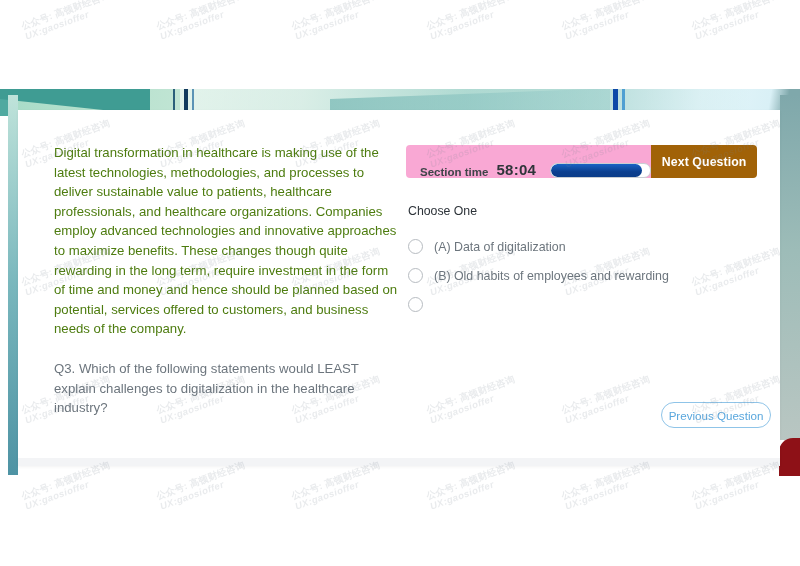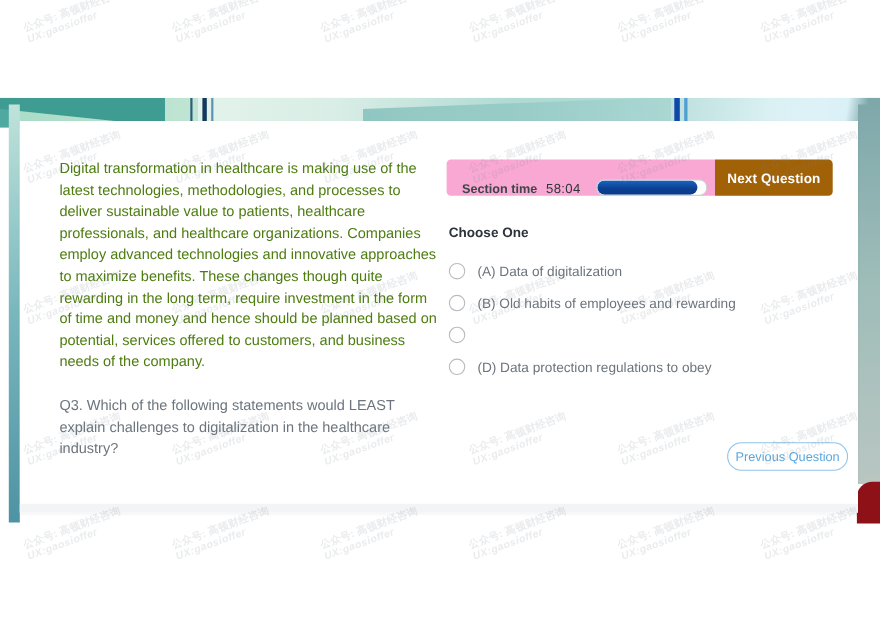--- a/index.html
+++ b/index.html
@@ -176,22 +176,22 @@
     padding-left: 14px;
     gap: 8px;
   }
   #section-time-label {
     font-size: 11.5px;
     font-weight: bold;
     color: #3f4549;
     white-space: nowrap;
   }
   #section-time-value {
-    font-size: 12px;
-    font-weight: normal;
+    font-size: 15px;
+    font-weight: bold;
     color: #2f353a;
     letter-spacing: .3px;
   }
   #time-progress-track {
     position: relative;
     width: 99px;
     height: 13px;
     background: #ffffff;
     border: 1px solid #c9ced3;
     border-radius: 7px;
@@ -215,21 +215,21 @@
     cursor: pointer;
     font-family: "Liberation Sans", sans-serif;
     letter-spacing: .1px;
   }
 
   #choose-one-label {
     position: absolute;
     left: 2px;
     top: 94px;
     font-size: 12.3px;
-    font-weight: bold;
+    font-weight: normal;
     color: #2d3339;
   }
 
   #options-list {
     position: absolute;
     left: 2px;
     top: 122px;
     width: 360px;
   }
   .option-row {
@@ -341,24 +341,20 @@
       <div class="option-row">
         <span class="option-radio"></span>
         <span class="option-label">(A) Data of digitalization</span>
       </div>
       <div class="option-row">
         <span class="option-radio"></span>
         <span class="option-label">(B) Old habits of employees and rewarding</span>
       </div>
       <div class="option-row">
         <span class="option-radio"></span>
-      </div>
-      <div class="option-row">
-        <span class="option-radio"></span>
-        <span class="option-label">(D) Data protection regulations to obey</span>
       </div>
     </div>
 
     <button id="previous-question-button">Previous Question</button>
   </div>
 </div>
 
 <div id="card-footer-strip"></div>
 
 <div id="watermark-layer">

